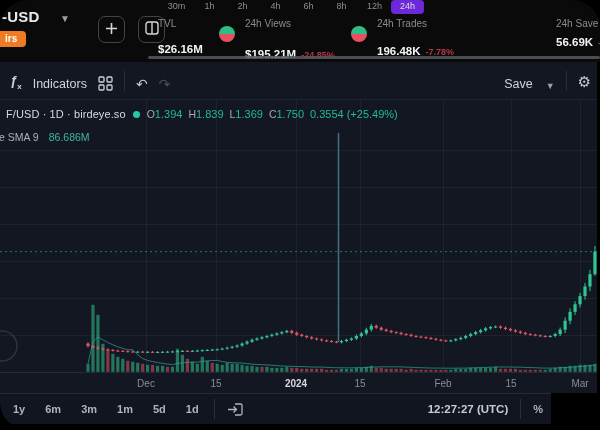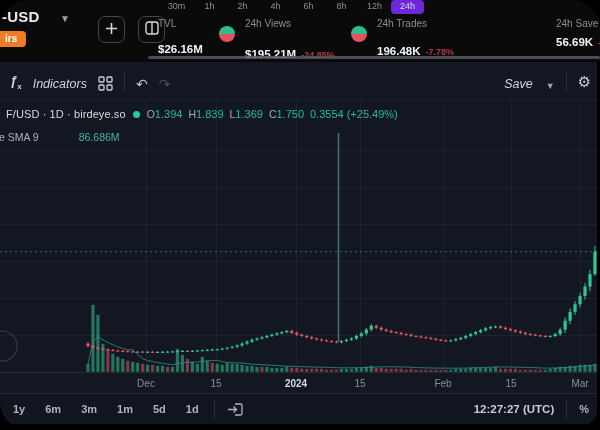--- a/index.html
+++ b/index.html
@@ -22,42 +22,42 @@
   .stat-chg{font-size:9px;font-weight:600;color:#b03a45;margin-left:5px;}
   .pie{width:16px;height:16px;border-radius:50%;background:linear-gradient(180deg,#2ebd85 50%,#e8505f 50%);}
   .hscroll{position:absolute;left:148px;top:56px;width:452px;height:3px;background:#565a62;border-radius:2px;opacity:.85;}
 
   
   .tbar{position:absolute;left:0;top:62px;width:597px;height:38px;background:#131722;border-bottom:1px solid #1c2230;
         display:flex;align-items:center;justify-content:space-between;box-sizing:border-box;padding:0 6px 0 10px;}
   .tgrp{display:flex;align-items:flex-end;gap:11px;}
   .fx{font-size:13px;color:#d1d4dc;font-style:italic;font-weight:700;}
   .fx sub{font-size:8px;font-style:normal;}
-  .tlabel{font-size:12.5px;color:#d1d4dc;font-style:italic;}
+  .tlabel{font-size:12.5px;color:#d1d4dc;}
   .vdiv{width:1px;height:20px;background:#2a2e39;}
   .arrow{font-size:14px;color:#c5c9d1;line-height:1;}
   .arrow.dim{color:#4d515c;}
   .gear{font-size:15px;color:#c5c9d1;}
   .caret{font-size:9px;color:#9aa0a6;margin-left:2px;}
 
   
   .chartwrap{position:absolute;left:0;top:100px;width:597px;height:293px;background:#131722;}
   svg text{font-family:"Liberation Sans",sans-serif;}
   .legend1{position:absolute;left:0;top:8px;display:flex;align-items:center;gap:7px;font-size:11px;z-index:3;}
   .sym{color:#d7dae0;font-weight:400;letter-spacing:.1px;padding-left:6px;}
   .dot{width:7px;height:7px;border-radius:50%;background:#26c6a6;}
   .k{color:#a6abb5;font-size:10.5px;}
   .v{color:#21ba9a;font-size:11px;}
   .ohlc{display:flex;gap:6px;align-items:center;}
   .legend2{position:absolute;left:-1px;top:31px;display:flex;align-items:center;gap:10px;font-size:10.5px;z-index:3;}
   .ind-name{color:#aab0bc;}
-  .ind-val{color:#41b3a3;margin-left:30px;}
+  .ind-val{color:#41b3a3;}
 
   
-  .bbar{position:absolute;left:0;top:393px;width:597px;height:31px;background:#11151f;border-top:1px solid #252a36;
+  .bbar{position:absolute;left:0;top:393px;width:551px;height:31px;background:#11151f;border-top:1px solid #252a36;
         display:flex;align-items:center;justify-content:space-between;box-sizing:border-box;padding:0 8px 0 10px;}
   .bgrp{display:flex;align-items:center;gap:12px;}
   .range{font-size:11px;font-weight:600;color:#aeb3bd;cursor:pointer;padding:2px 3px;}
   .clock{font-size:11.5px;font-weight:600;color:#c6cbd4;}
   .pct{font-size:11px;font-weight:600;color:#aeb3bd;}
 </style>
 </head>
 <body>
 
 <div class="app">

